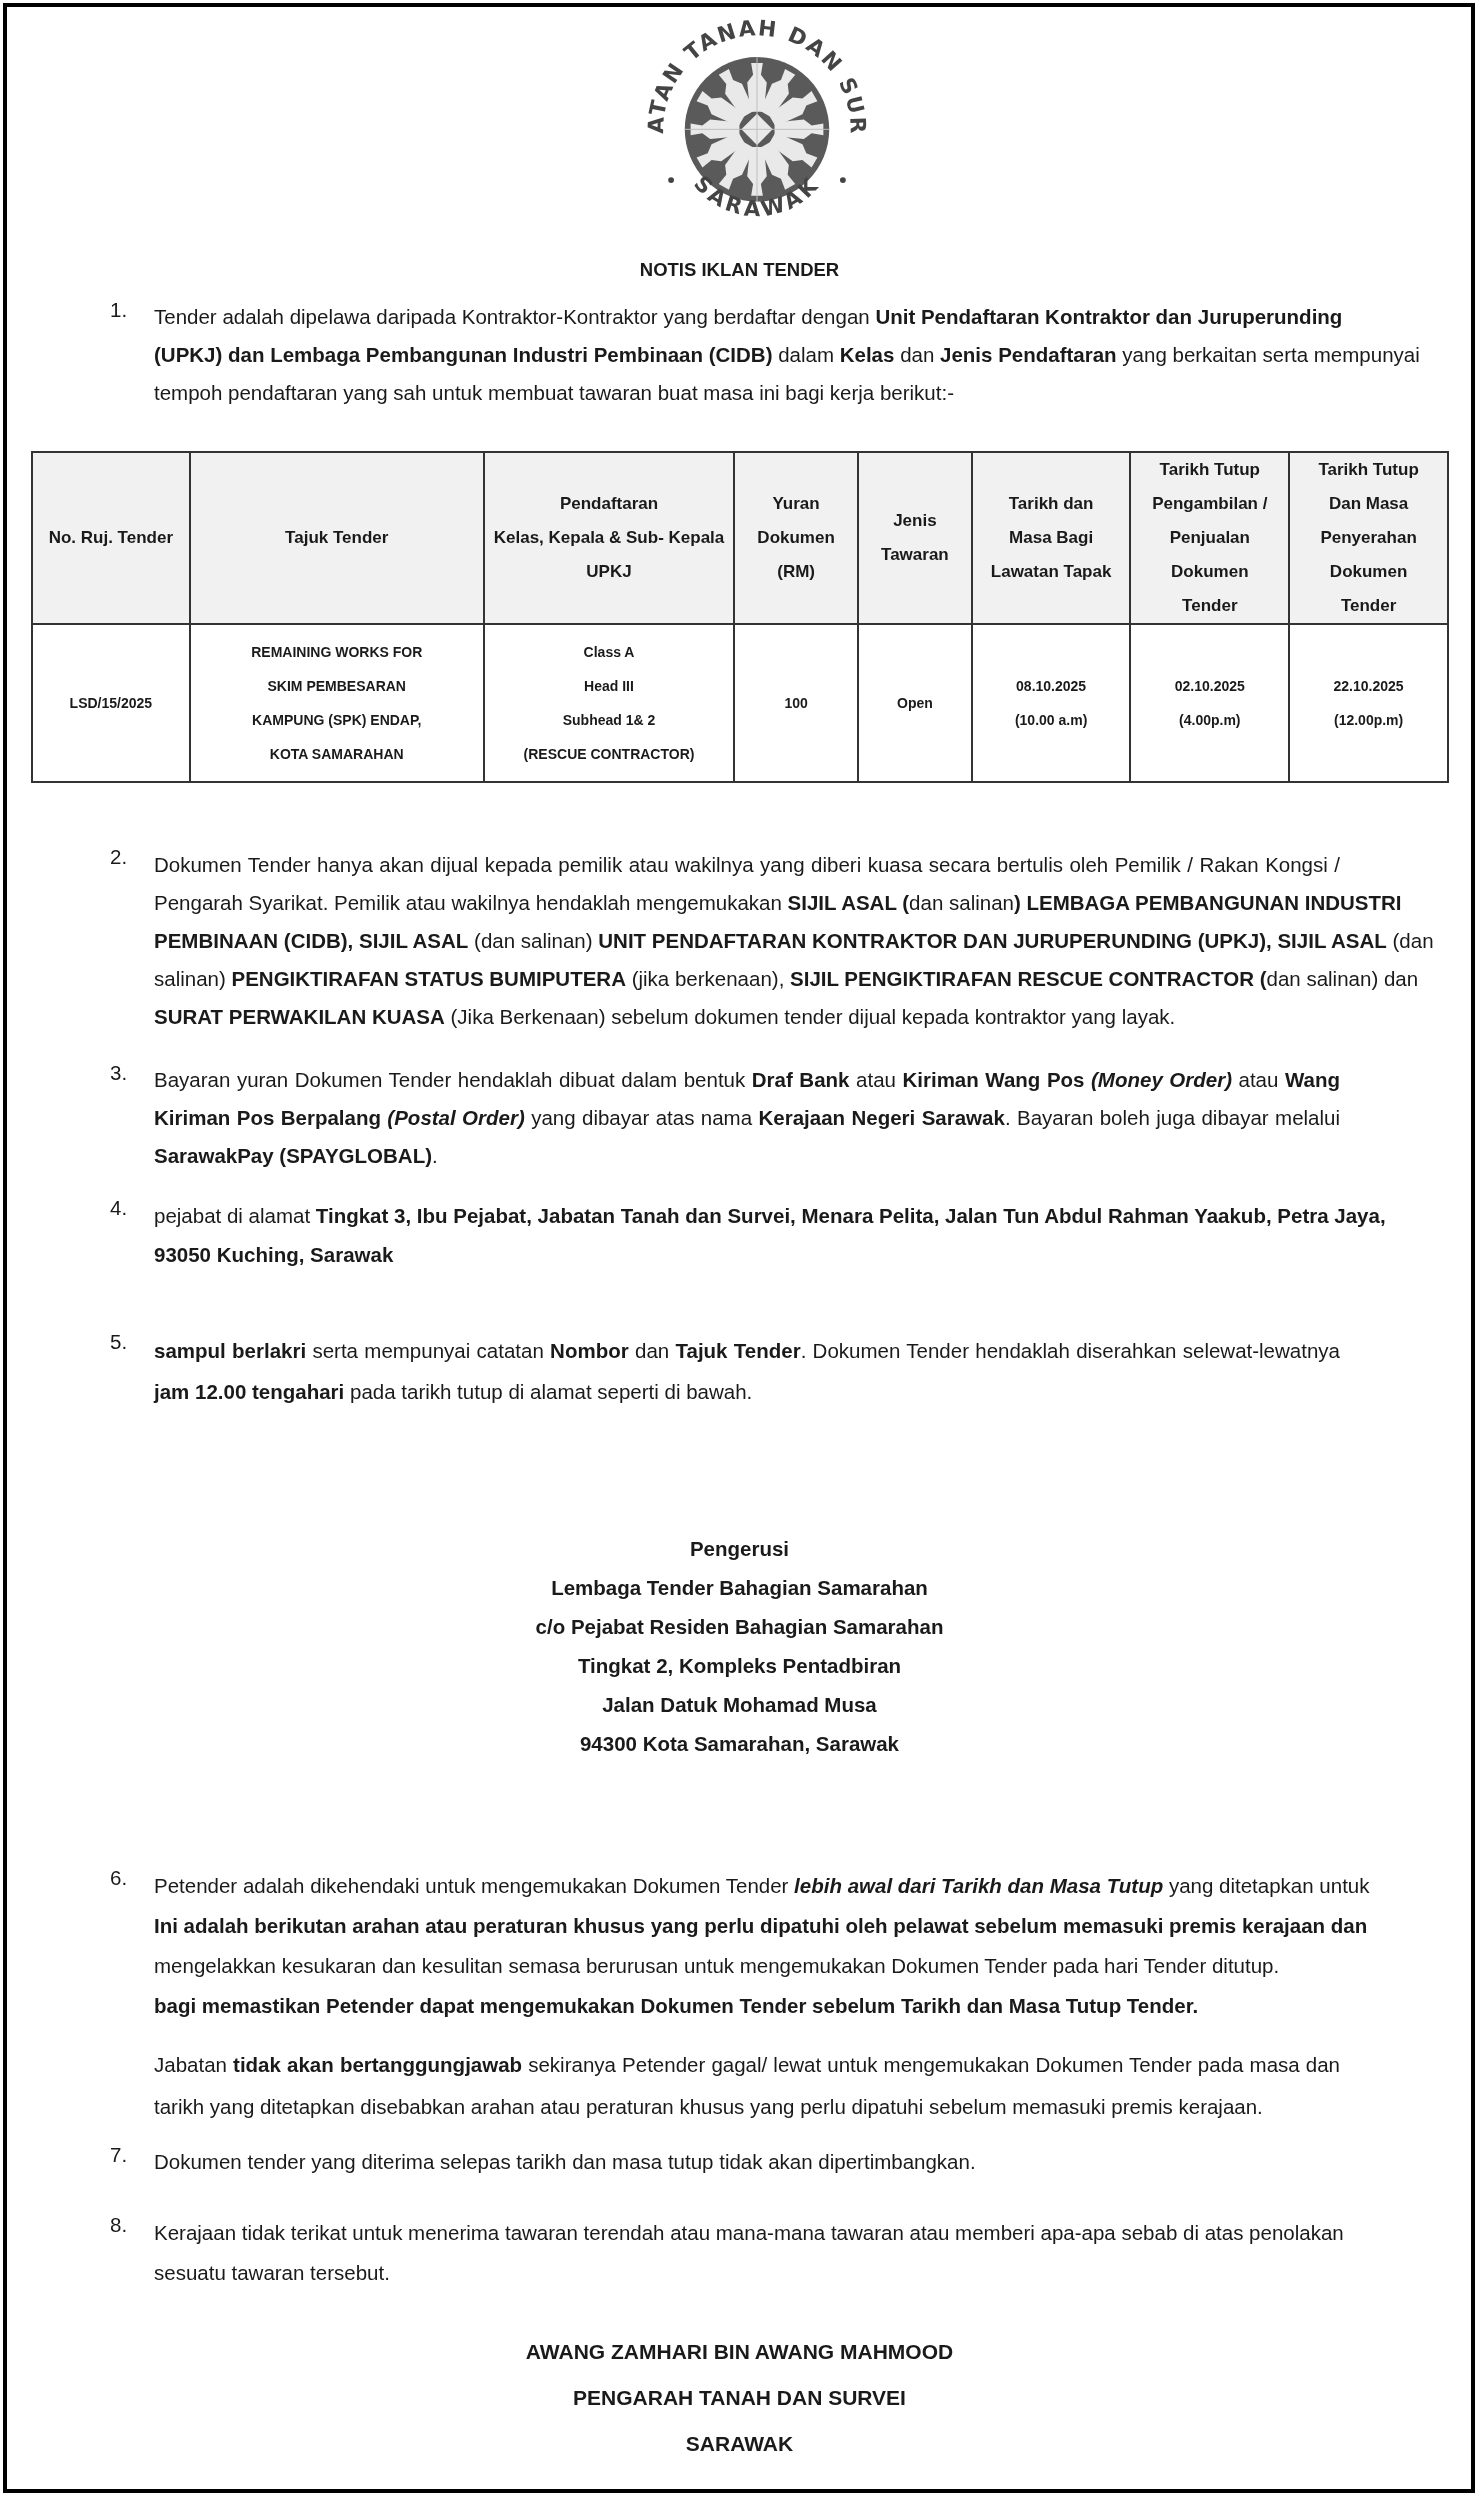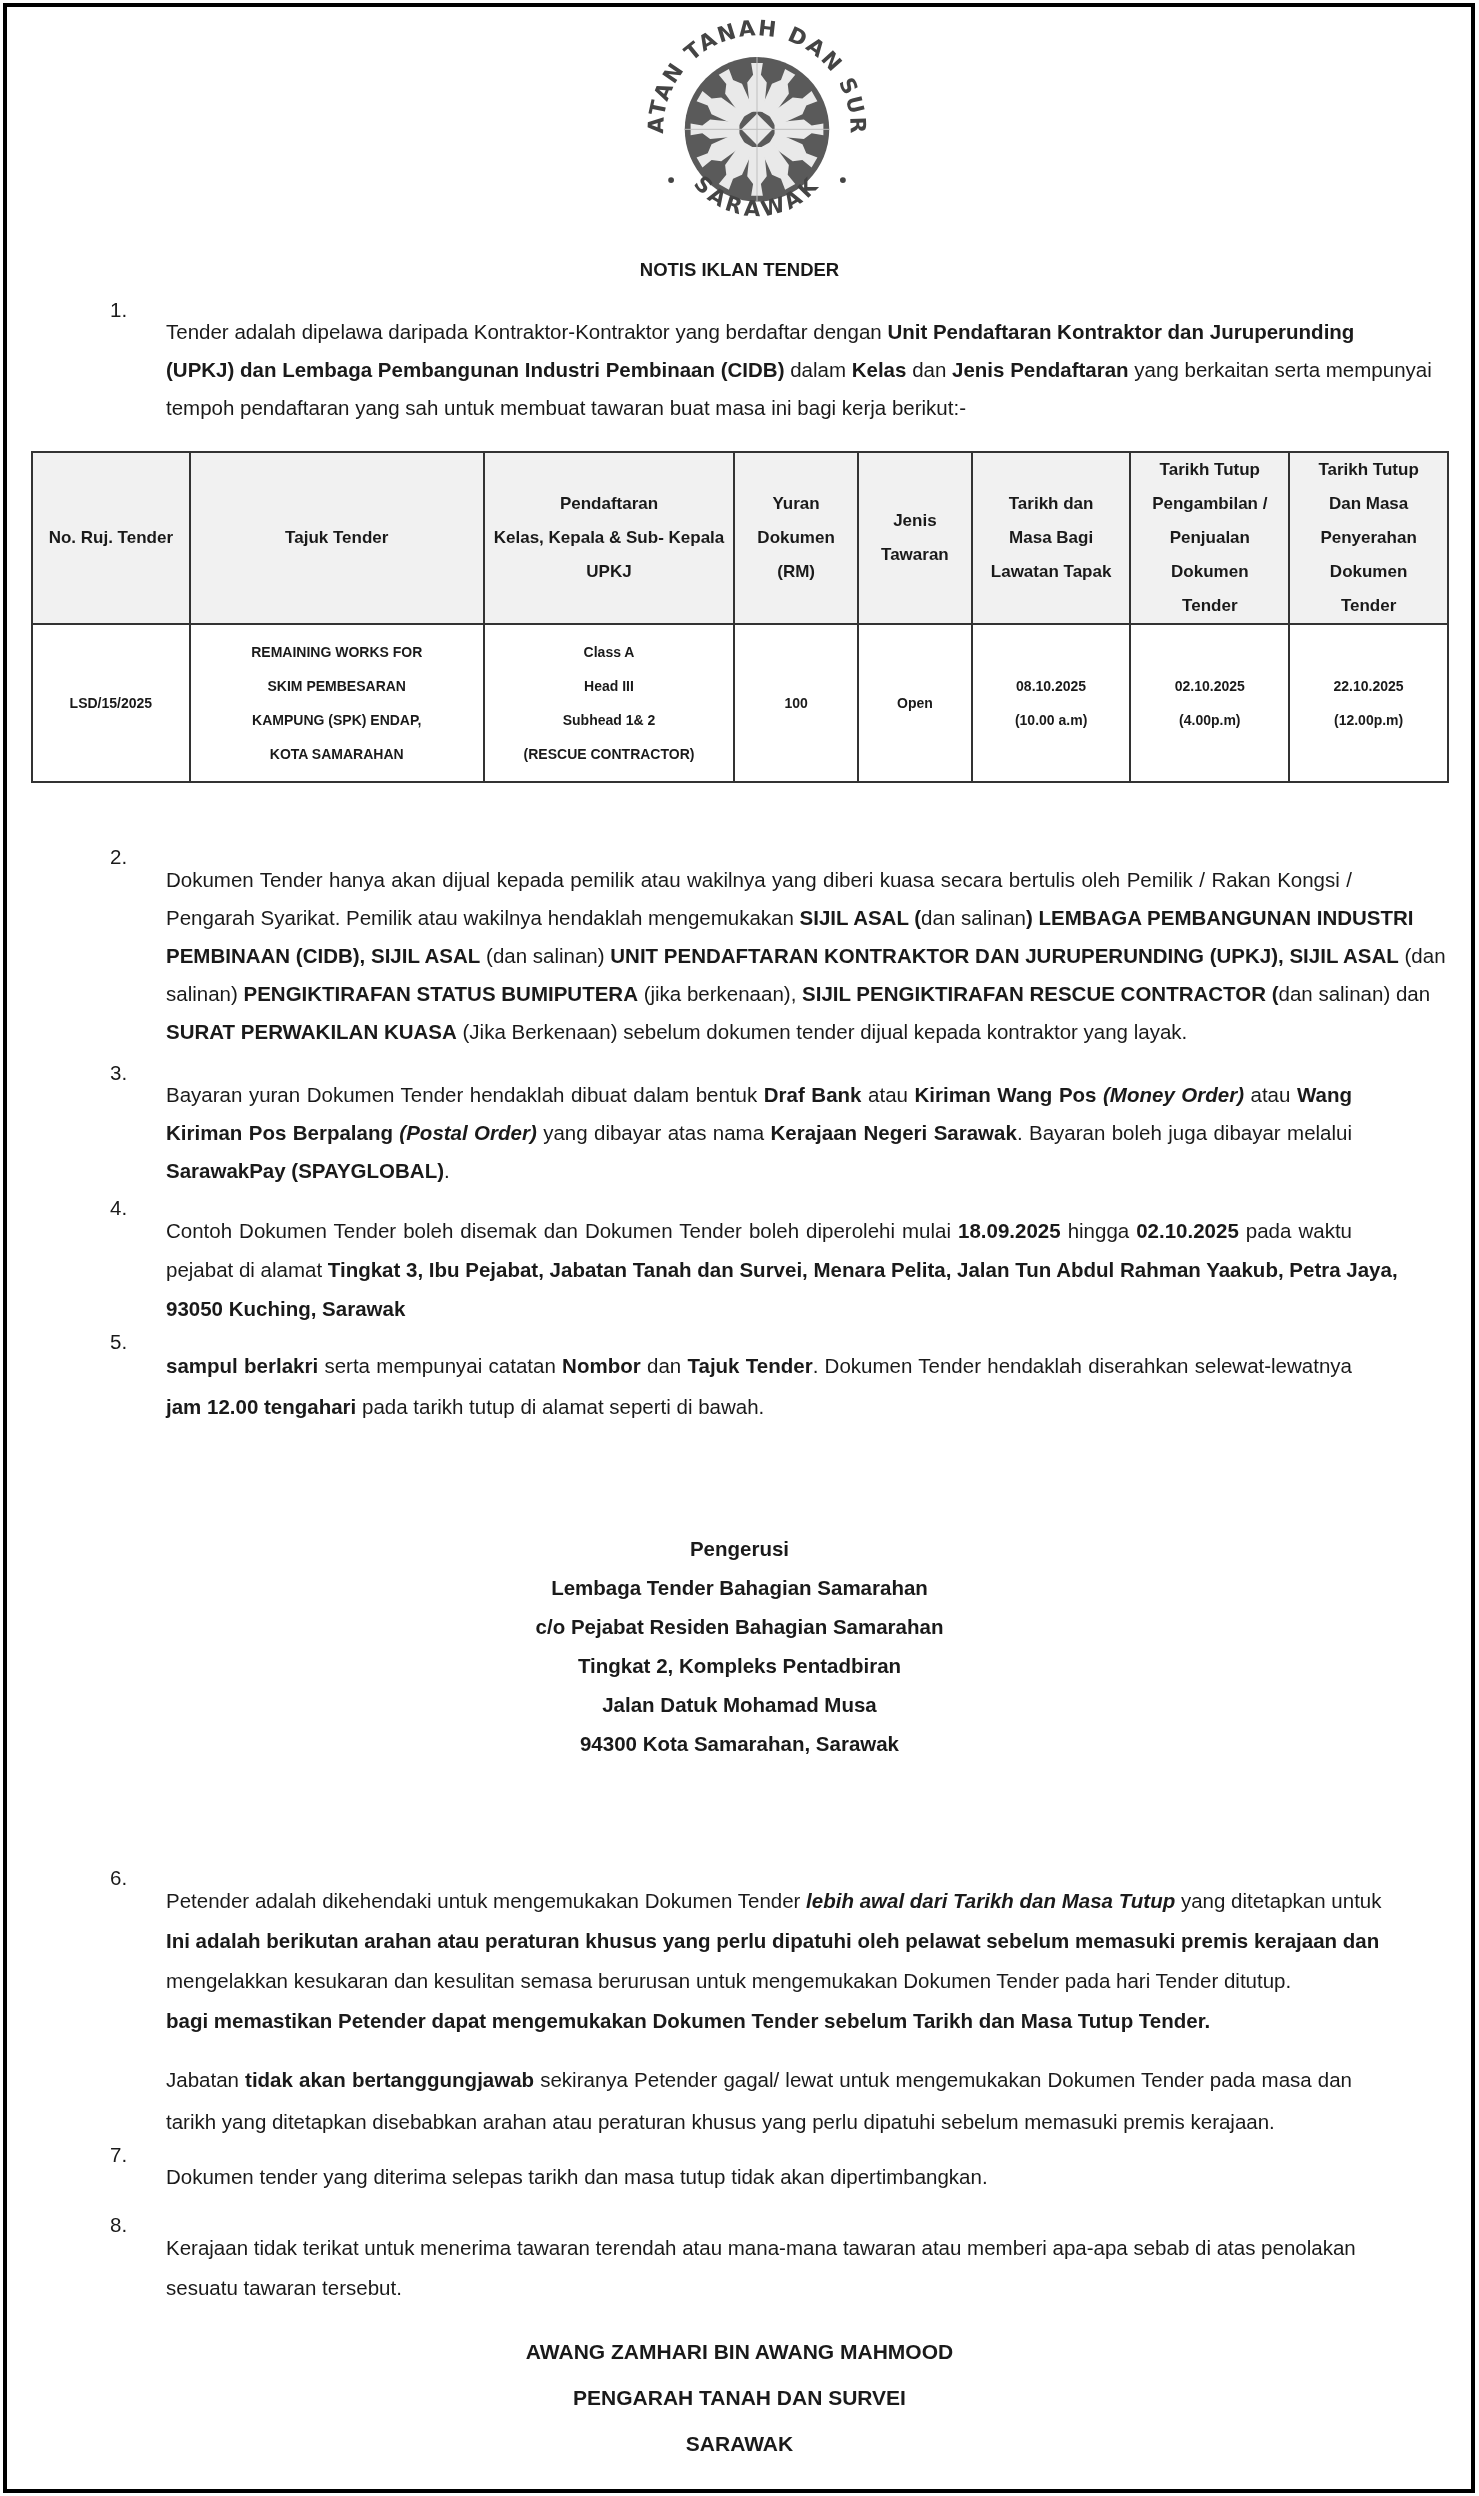--- a/index.html
+++ b/index.html
@@ -11,21 +11,21 @@
   }
   .logo {
     position: absolute; left: 634px; top: 13.7px; width: 246px; height: 217px;
   }
   .title {
     position: absolute; left: 0; width: 1479px; top: 259px; text-align: center;
     font-weight: bold; font-size: 18.5px; letter-spacing: 0px;
   }
   .para { position: absolute; left: 0; width: 1479px; font-size: 20.5px; }
   .para .num { position: absolute; left: 110px; }
-  .para .body { position: absolute; left: 166px; width: 1186px; text-align: justify; line-height: 38px; margin-top: 15px; }
+  .para .body { position: absolute; left: 154px; width: 1186px; text-align: justify; line-height: 38px; }
   .para .line { display: block; white-space: nowrap; text-align: justify; text-align-last: justify; height: 38px; }
   .para .line.last { text-align-last: left; }
   b { font-weight: bold; }
   i { font-style: italic; }
 
   table.tender {
     position: absolute; left: 31px; top: 451px; width: 1418px;
     border-collapse: collapse; font-size: 18.5px; font-weight: bold;
   }
   table.tender th, table.tender td {
@@ -149,21 +149,20 @@
   <div class="body">
     <span class="line"><span>Bayaran yuran Dokumen Tender hendaklah dibuat dalam bentuk </span><b>Draf Bank</b><span> atau </span><b>Kiriman Wang Pos </b><b><i>(Money Order)</i></b><span> atau </span><b>Wang</b></span>
     <span class="line"><b>Kiriman Pos Berpalang </b><b><i>(Postal Order)</i></b><span> yang dibayar atas nama </span><b>Kerajaan Negeri Sarawak</b><span>. Bayaran boleh juga dibayar melalui</span></span>
     <span class="line last"><b>SarawakPay (SPAYGLOBAL)</b><span>.</span></span>
   </div>
 </div>
 
 <div class="para" style="top:1196px">
   <span class="num">4.</span>
   <div class="body" style="line-height:39px">
-    <span class="line" style="height:39px"><span>Contoh Dokumen Tender boleh disemak dan Dokumen Tender boleh diperolehi mulai </span><b>18.09.2025</b><span> hingga </span><b>02.10.2025</b><span> pada waktu</span></span>
     <span class="line" style="height:39px"><span>pejabat di alamat  </span><b>Tingkat 3, Ibu Pejabat, Jabatan Tanah dan Survei, Menara Pelita, Jalan Tun Abdul Rahman Yaakub, Petra Jaya,</b></span>
     <span class="line last"><b>93050 Kuching, Sarawak</b></span>
   </div>
 </div>
 
 <div class="para" style="top:1330px">
   <span class="num">5.</span>
   <div class="body" style="line-height:41px">
     <span class="line" style="height:41px"><b>sampul berlakri</b><span> serta mempunyai catatan </span><b>Nombor</b><span> dan </span><b>Tajuk Tender</b><span>. Dokumen Tender hendaklah diserahkan selewat-lewatnya</span></span>
     <span class="line last"><b>jam 12.00 tengahari</b><span> pada tarikh tutup di alamat seperti di bawah.</span></span>

